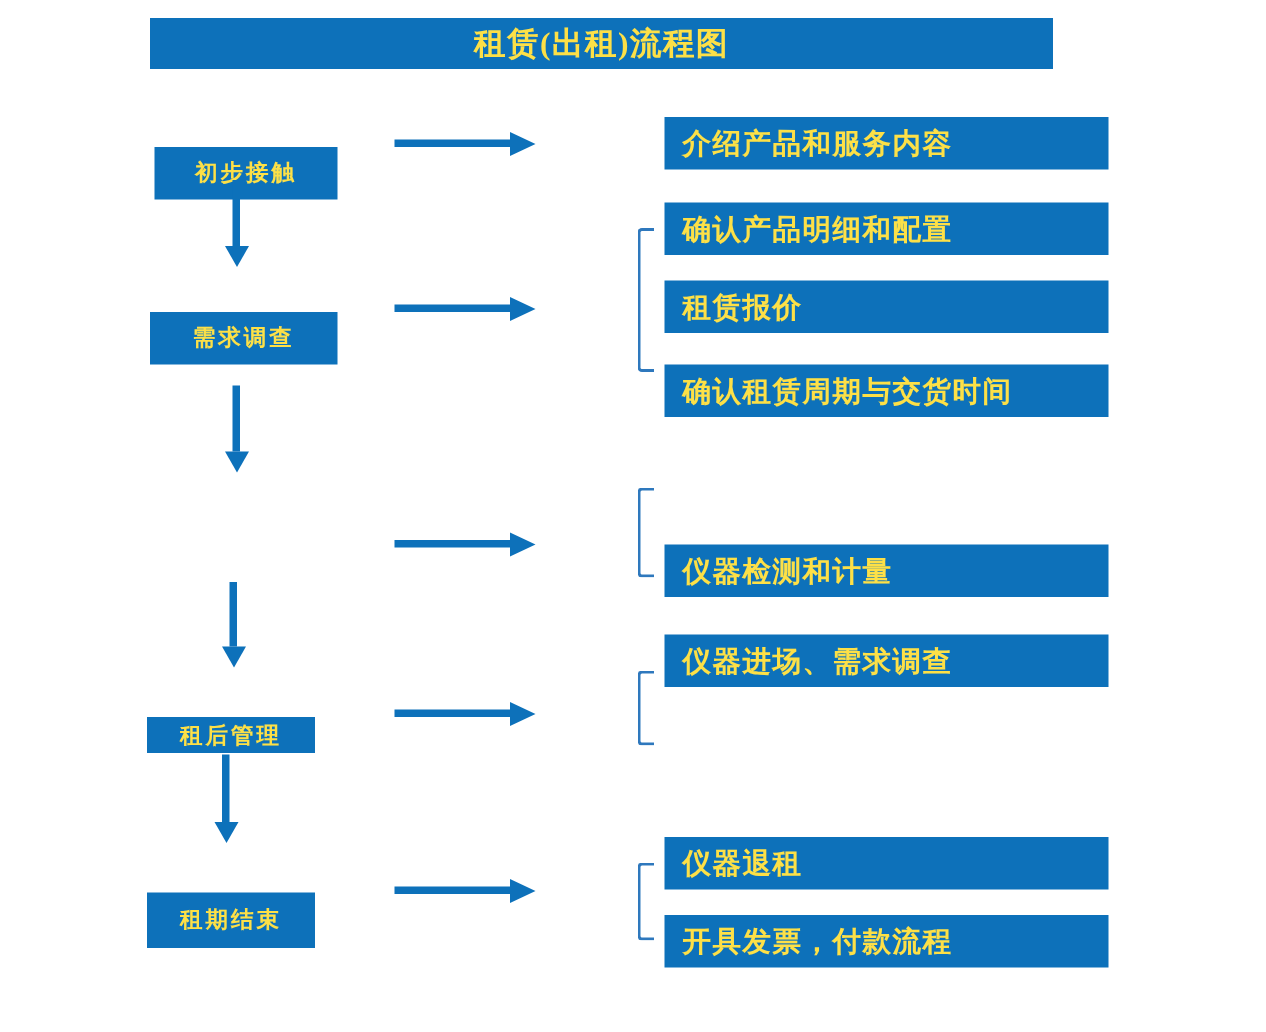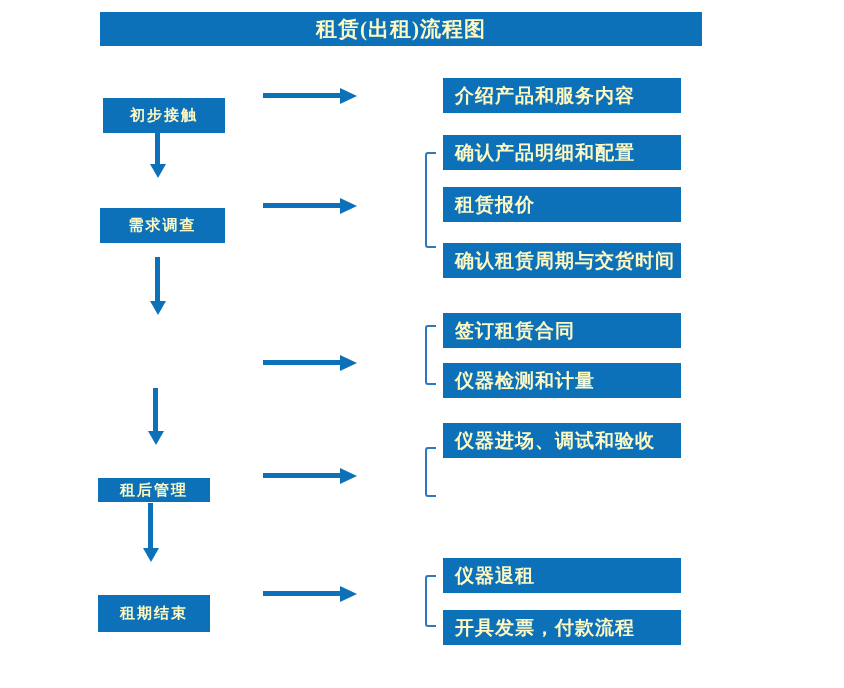--- a/index.html
+++ b/index.html
@@ -6,40 +6,40 @@
   .canvas{
     position:relative;
     width:844px;height:688px;
     background:#fff;
     font-family:"Liberation Serif", serif;
     overflow:hidden;
   }
   .box{
     position:absolute;
     background:var(--blue,#0d71ba);
-    color:#fef9c3;
+    color:#fde047;
     font-weight:bold;
     display:flex;
     align-items:center;
     box-sizing:border-box;
   }
   .title-bar{
     left:100px;top:12px;width:602px;height:34px;
     justify-content:center;
     font-size:21px;
     letter-spacing:1px;
   }
   .step{
     justify-content:center;
     font-size:15px;
     letter-spacing:2px;
     margin-top:20px;
   }
   .detail{
-    left:443px;width:238px;height:35px;
+    left:443px;width:296px;height:35px;
     padding-left:12px;
     font-size:19px;
     letter-spacing:1px;
   }
   .h-arrow{
     position:absolute;
     left:263px;width:77px;height:5px;
     background:var(--blue,#0d71ba);
   }
   .h-arrow::after{
@@ -85,23 +85,22 @@
 
   <div class="box step" style="left:103px;top:78px;width:122px;height:35px">初步接触</div>
   <div class="box step" style="left:100px;top:188px;width:125px;height:35px">需求调查</div>
   <div class="box step" style="left:98px;top:458px;width:112px;height:24px">租后管理</div>
   <div class="box step" style="left:98px;top:575px;width:112px;height:37px">租期结束</div>
 
   <div class="box detail" style="top:78px">介绍产品和服务内容</div>
   <div class="box detail" style="top:135px">确认产品明细和配置</div>
   <div class="box detail" style="top:187px">租赁报价</div>
   <div class="box detail" style="top:243px">确认租赁周期与交货时间</div>
-  <div class="box detail" style="top:313px">签订租赁合同</div>
   <div class="box detail" style="top:363px">仪器检测和计量</div>
-  <div class="box detail" style="top:423px">仪器进场、调试和验收</div>
+  <div class="box detail" style="top:423px">仪器进场、需求调查</div>
   <div class="box detail" style="top:558px">仪器退租</div>
   <div class="box detail" style="top:610px">开具发票，付款流程</div>
 
   <div class="h-arrow" style="top:93px"></div>
   <div class="h-arrow" style="top:203px"></div>
   <div class="h-arrow" style="top:360px"></div>
   <div class="h-arrow" style="top:473px"></div>
   <div class="h-arrow" style="top:591px"></div>
 
   <div class="v-arrow" style="left:155px;top:120px;height:44px"></div>

